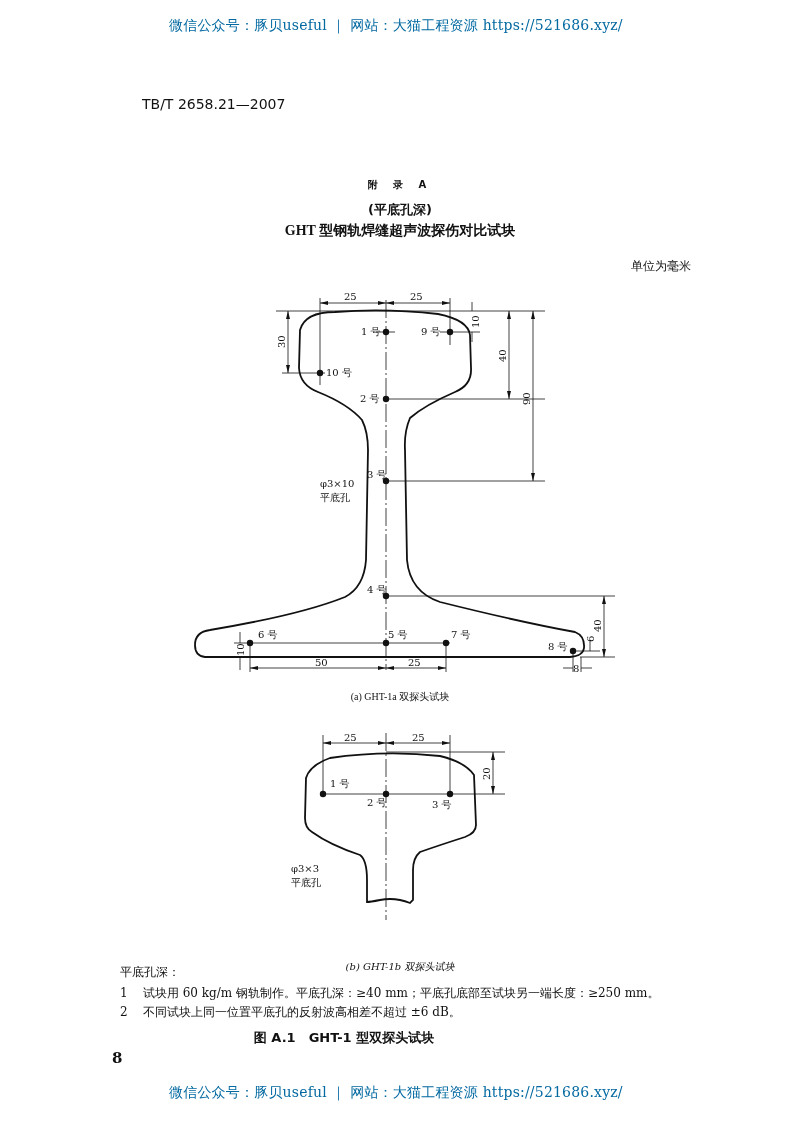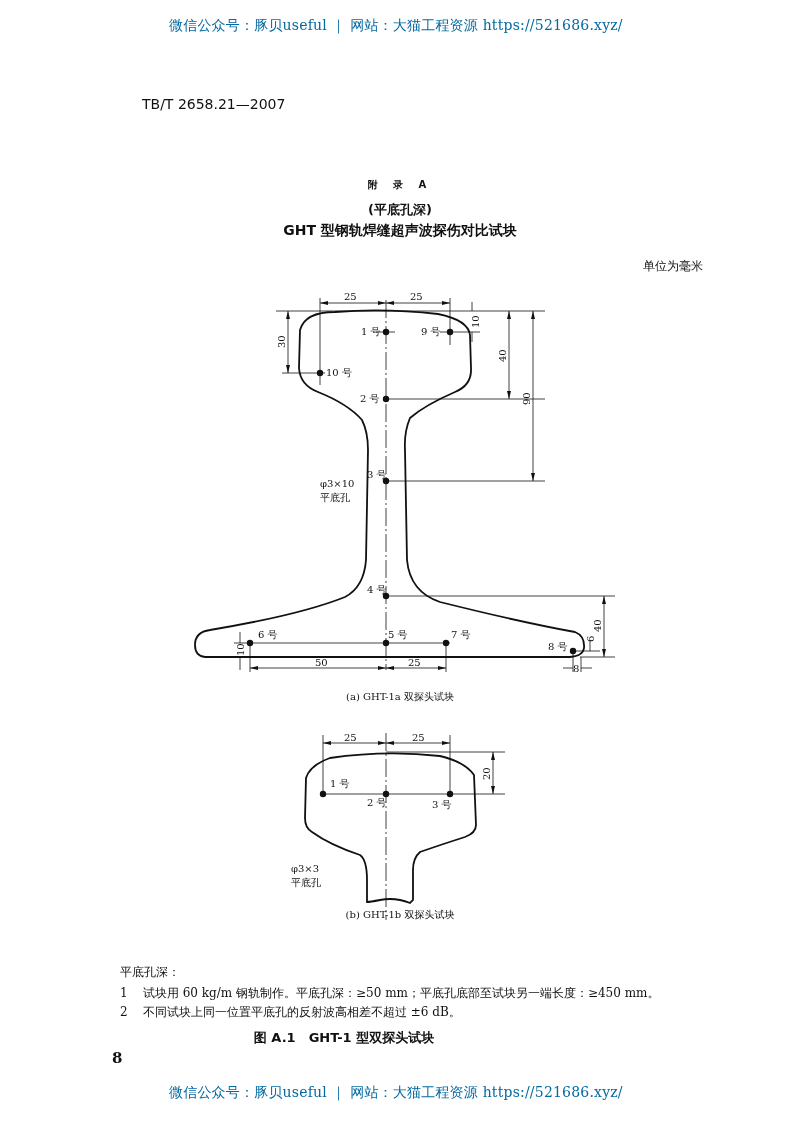--- a/index.html
+++ b/index.html
@@ -4,22 +4,22 @@
 <style>
   html, body { margin: 0; padding: 0; background: #ffffff; }
   body { width: 800px; height: 1131px; position: relative; overflow: hidden;
          font-family: "DejaVu Serif", "Liberation Serif", serif; color: #111; }
   .abs { position: absolute; }
   .watermark { color: #0369a1; font-size: 14px; font-family: "DejaVu Serif", serif; white-space: nowrap; letter-spacing: 0.2px; }
   .std-code { left: 110px; top: 96px; font-family: "DejaVu Sans", sans-serif; font-weight: normal; font-size: 14px; margin-left: 32px; }
   .title { width: 800px; left: 0; text-align: center; font-family: "DejaVu Sans", sans-serif; font-weight: bold; }
   .t1 { top: 178px; font-size: 10px; letter-spacing: 6px; }
   .t2 { top: 201px; font-size: 13px; }
-  .t3 { top: 222px; font-size: 14px; }
-  .unit { right: 97px; top: 258px; font-size: 12px; font-family: "DejaVu Sans", sans-serif; }
+  .t3 { top: 222px; font-size: 14px; font-family: Liberation Serif, serif; }
+  .unit { right: 109px; top: 258px; font-size: 12px; font-family: "DejaVu Sans", sans-serif; }
   .caption { width: 800px; left: 0; text-align: center; font-size: 10px; font-family: "DejaVu Serif", serif; }
   .notes { left: 120px; font-size: 12px; font-family: "DejaVu Serif", serif; }
   .fig-title { left: 0; width: 688px; text-align: center; top: 1029px; font-weight: bold; font-size: 13px; font-family: "DejaVu Sans", sans-serif; }
   .page-num { left: 112px; top: 1049px; font-weight: bold; font-size: 15px; }
   svg text { font-family: "DejaVu Serif", serif; font-size: 10px; fill: #111; }
 </style>
 </head>
 <body>
 
 <div class="abs watermark" style="left:169px; top:17px;">微信公众号：豚贝useful ｜ 网站：大猫工程资源 https://521686.xyz/</div>
@@ -163,21 +163,21 @@
   <text x="0" y="0" transform="translate(594,642) rotate(-90)">6</text>
   <text x="573" y="672">8</text>
   <text x="0" y="0" transform="translate(244,656) rotate(-90)">10</text>
   <text x="315" y="666">50</text>
   <text x="408" y="666">25</text>
 
   <text x="320" y="487">φ3×10</text>
   <text x="320" y="501">平底孔</text>
 </svg>
 
-<div class="abs caption" style="top:690px;">(a) GHT-1a 双探头试块</div>
+<div class="abs caption" style="top:690px;font-family:Liberation Serif, serif;">(a) GHT-1a 双探头试块</div>
 
 <svg class="abs" style="left:0; top:0;" width="800" height="1131">
   <g fill="none" stroke="#111" stroke-width="1.8">
     <path d="
       M 306 778
       Q 310 765 330 758
       Q 385 750 440 756
       Q 465 762 474 775
       L 476 825
       Q 476 833 465 837
@@ -216,26 +216,26 @@
   <text x="330" y="787">1 号</text>
   <text x="367" y="806">2 号</text>
   <text x="432" y="808">3 号</text>
   <text x="344" y="741">25</text>
   <text x="412" y="741">25</text>
   <text x="0" y="0" transform="translate(490,780) rotate(-90)">20</text>
   <text x="291" y="872">φ3×3</text>
   <text x="291" y="886">平底孔</text>
 </svg>
 
-<div class="abs caption" style="top:908px;">(b) GHT-1b 双探头试块</div>
+<div class="abs caption" style="top:960px;font-style:italic;">(b) GHT-1b 双探头试块</div>
 
 <div class="abs notes" style="top:964px;">平底孔深：</div>
 <div class="abs notes" style="top:985px;">
   <span>1</span>&nbsp;&nbsp;&nbsp;
-  <span>试块用 60 kg/m 钢轨制作。平底孔深：≥50 mm；平底孔底部至试块另一端长度：≥450 mm。</span>
+  <span>试块用 60 kg/m 钢轨制作。平底孔深：≥40 mm；平底孔底部至试块另一端长度：≥250 mm。</span>
 </div>
 <div class="abs notes" style="top:1004px;">
   <span>2</span>&nbsp;&nbsp;&nbsp;
   <span>不同试块上同一位置平底孔的反射波高相差不超过 ±6 dB。</span>
 </div>
 
 <div class="abs fig-title">图 A.1　GHT-1 型双探头试块</div>
 <div class="abs page-num">8</div>
 
 <div class="abs watermark" style="left:169px; top:1084px;">微信公众号：豚贝useful ｜ 网站：大猫工程资源 https://521686.xyz/</div>

